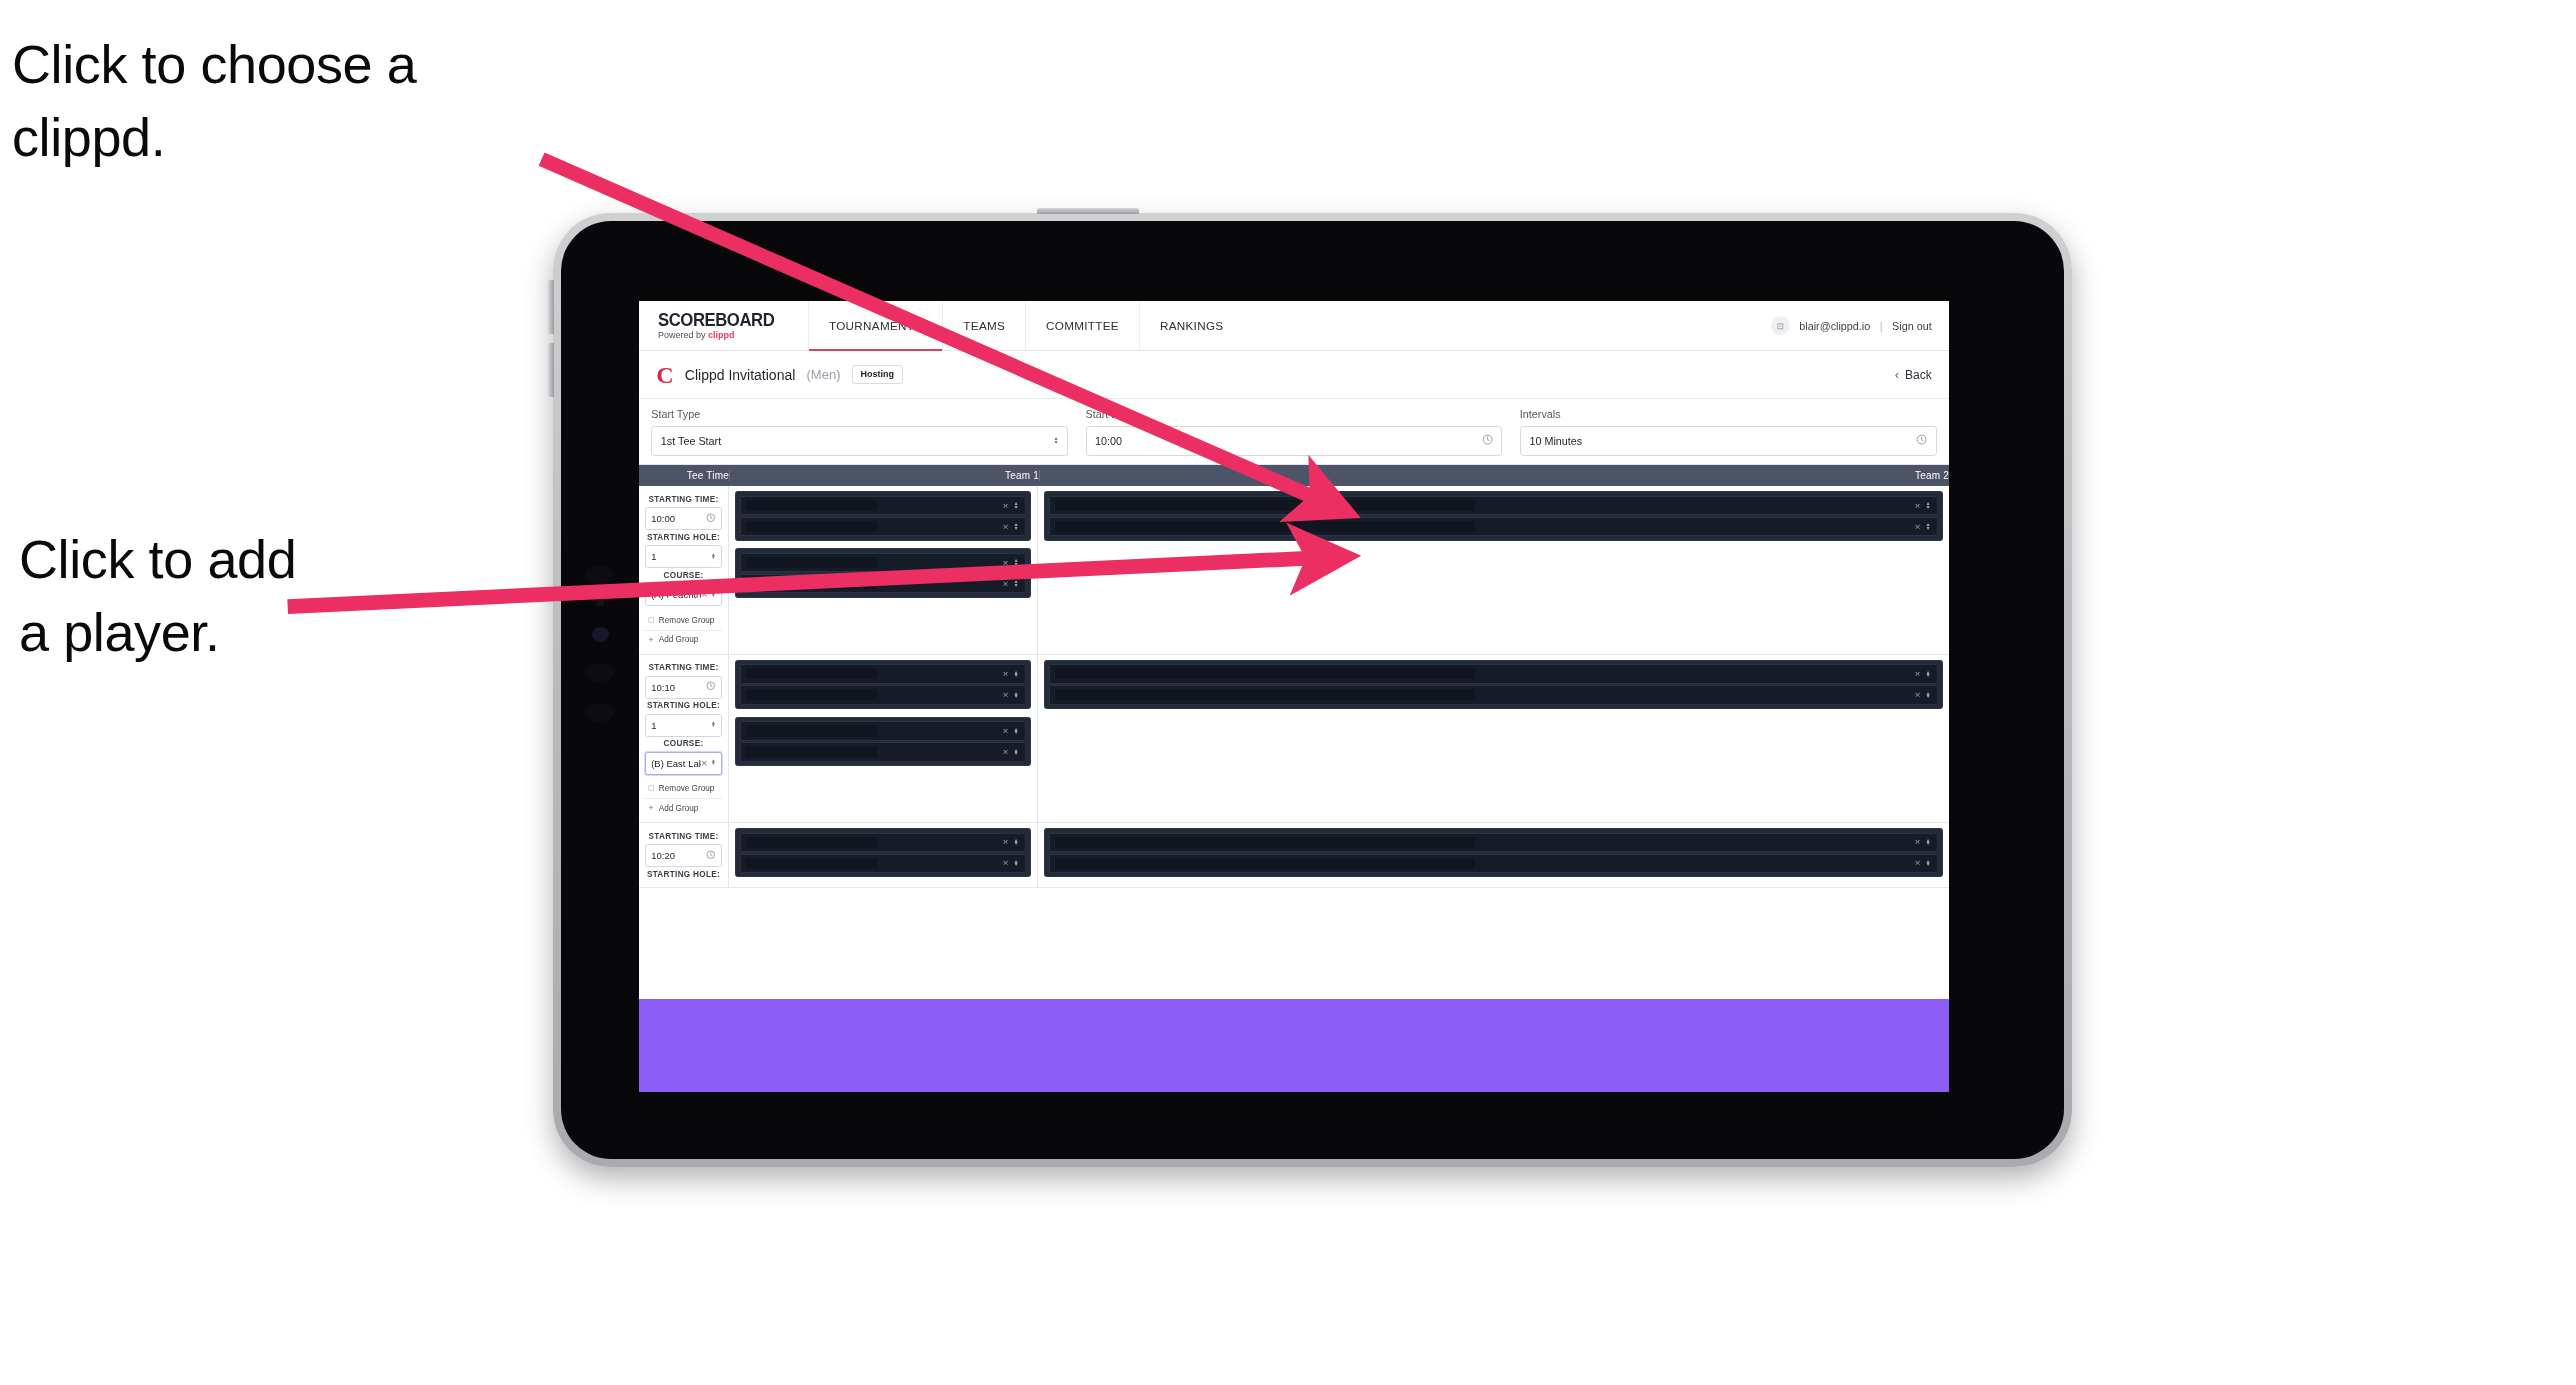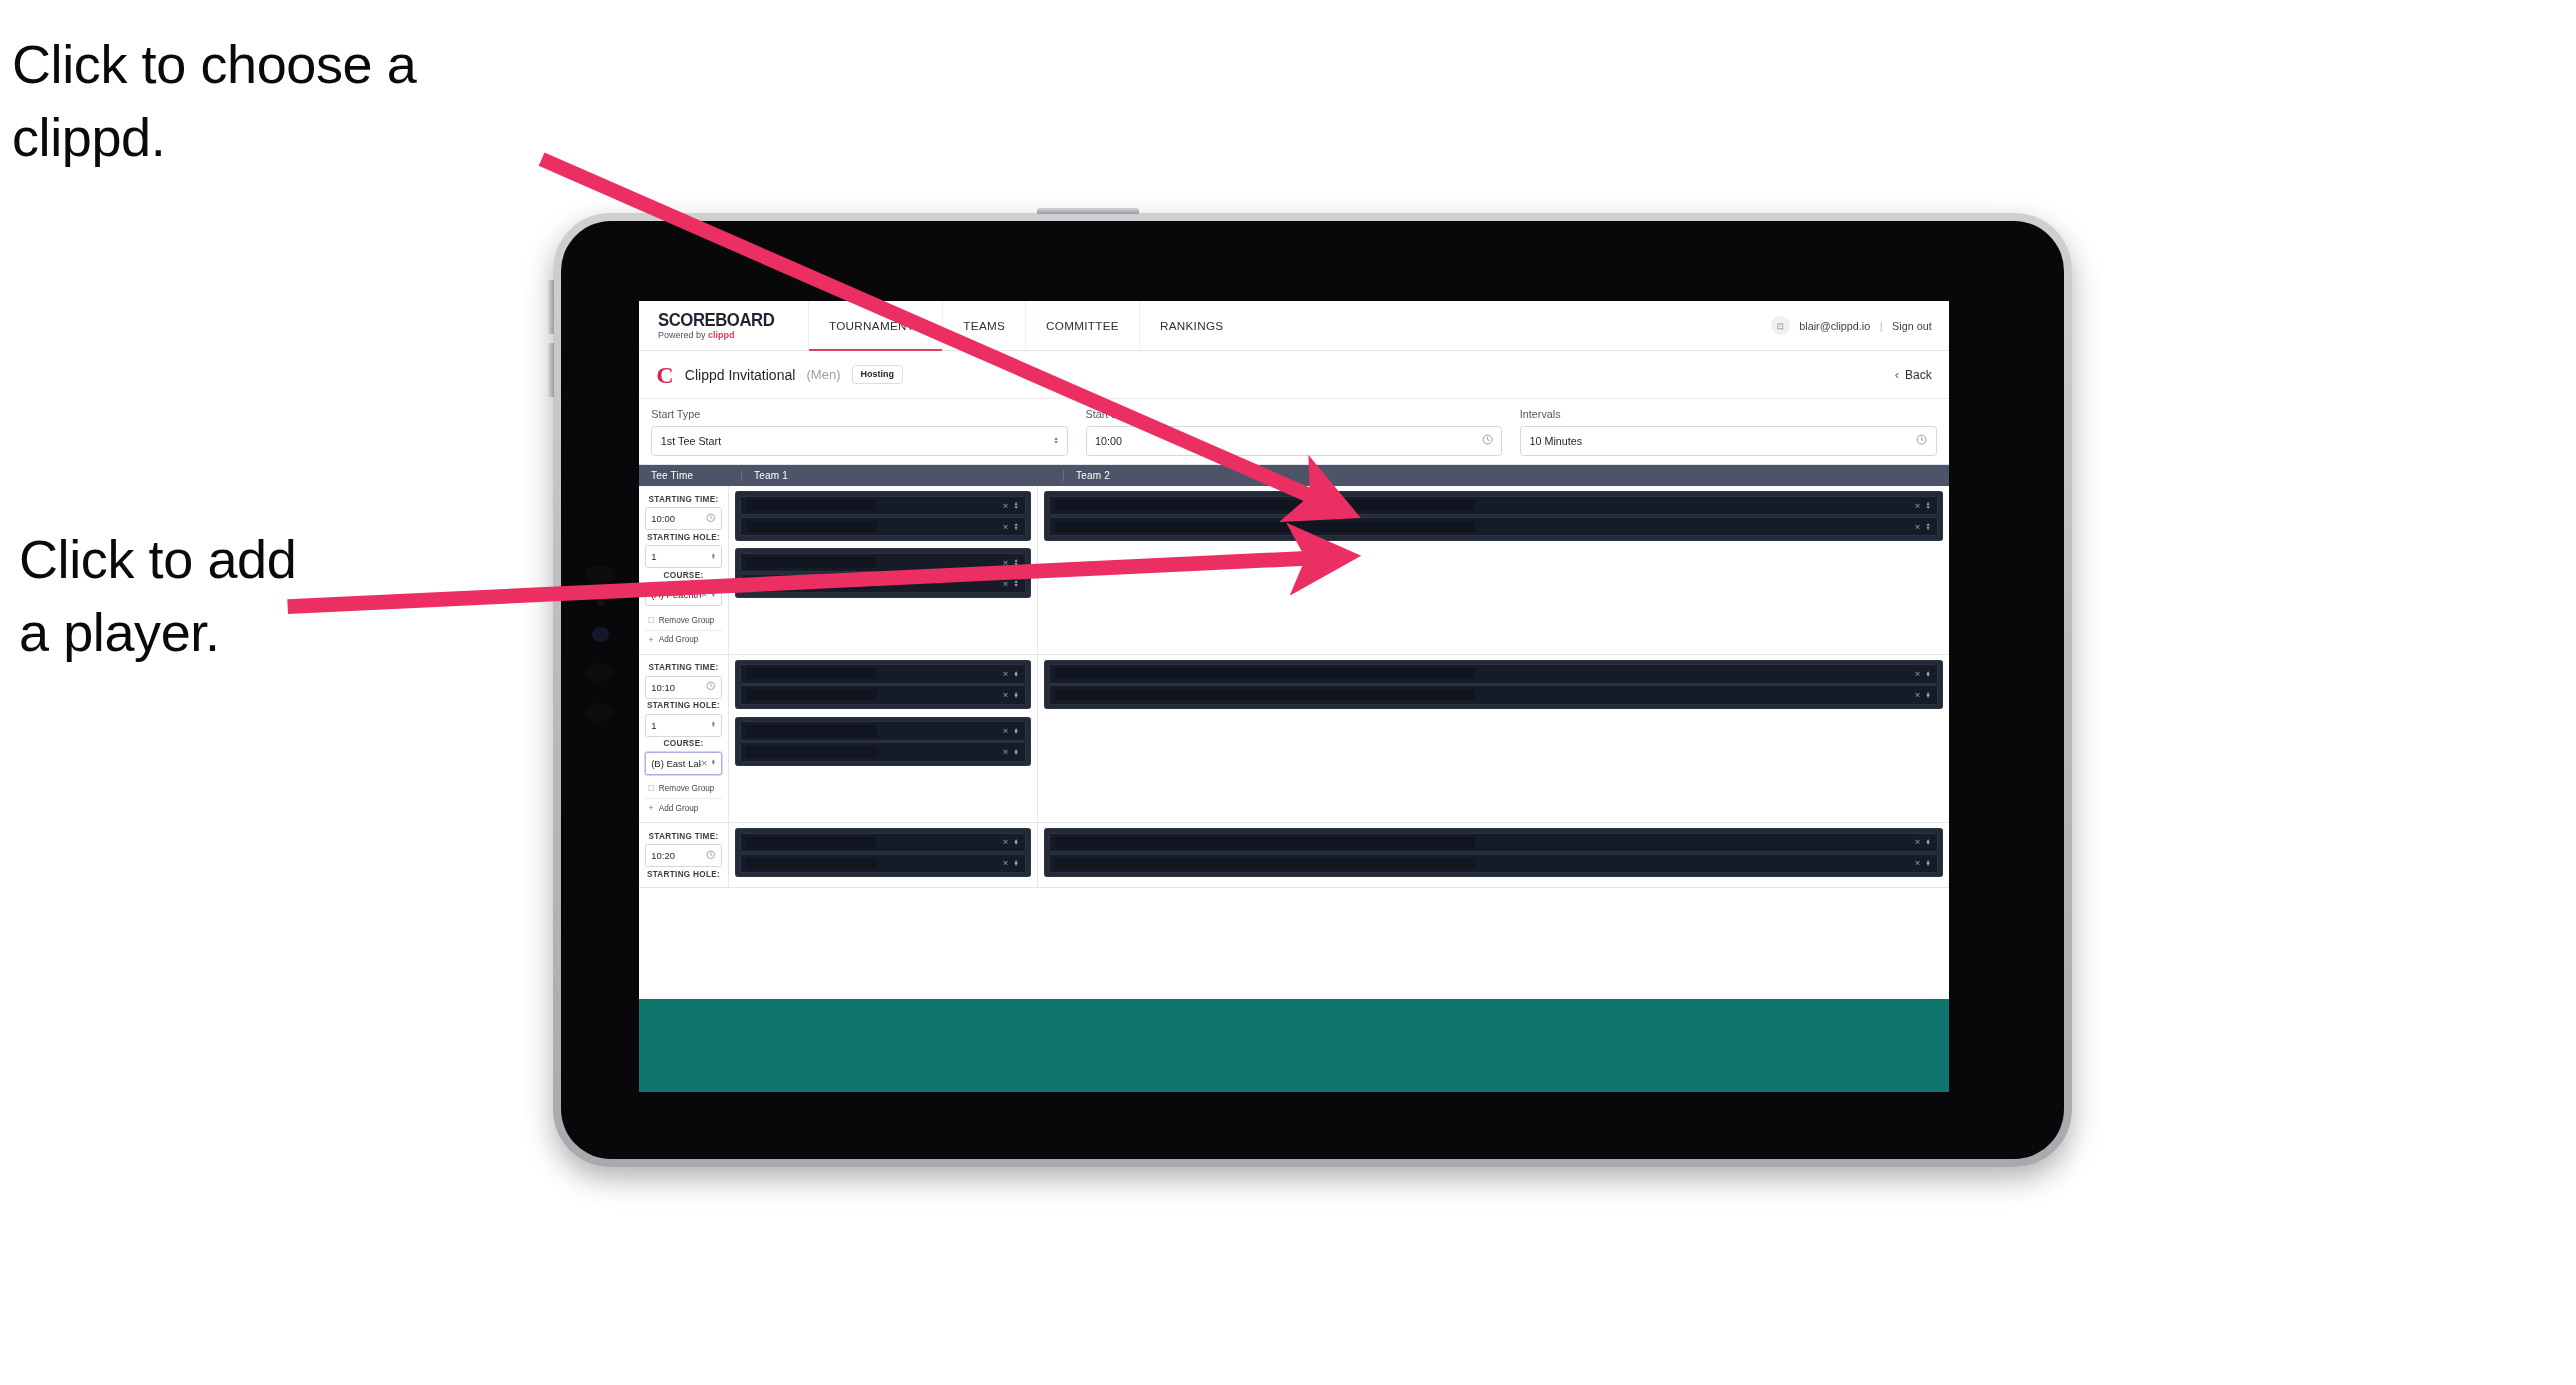--- a/index.html
+++ b/index.html
@@ -61,21 +61,21 @@
   #dot2{left:36px;top:378px;width:7px;height:7px;background:#141418;}
   #dot3{left:31px;top:406px;width:17.3px;height:15.5px;background:#15182c;}
   #dot4{left:24px;top:442px;width:29px;height:19px;}
   #dot5{left:24px;top:482px;width:29px;height:19px;}
 
   
   #app{
     position:absolute;
     left:639px;top:301px;
     width:1310px;height:791px;
-    background:#0f766e;
+    background:#8b5cf6;
     overflow:hidden;
     z-index:20;
     font-family:"Liberation Sans", sans-serif;
     color:#212529;
   }
 
   
   #topnav{
     height:49px;
     border-bottom:0.9px solid #e3e5e8;
@@ -157,21 +157,21 @@
   .stepper{
     display:inline-flex;flex-direction:column;line-height:.62;font-size:8.6px;color:#72787f;
   }
 
   
   #table-wrap{
     border-top:0.9px solid #e3e5e8;
     height:534px;overflow:hidden;position:relative;background:#fff;
   }
   #thead{display:flex;background:#4d5468;color:#fff;height:21px;align-items:center;}
-  .th{font-size:10px;text-align:left;letter-spacing:0.2px;padding-left:12px;}
+  .th{font-size:10px;text-align:right;letter-spacing:0.2px;}
   .th.tee{width:90px;border-right:0.9px solid #6a7184;}
   .th.t1{width:309px;border-right:0.9px solid #6a7184;}
   .th.t2{flex:1;}
 
   .group-row{display:flex;border-bottom:0.9px solid #e4e6e9;background:#fff;}
   .col-tee{
     width:90px;border-right:0.9px solid #e4e6e9;
     padding:6px 6px 5.2px 6px;box-sizing:border-box;
     display:flex;flex-direction:column;align-items:stretch;
   }

